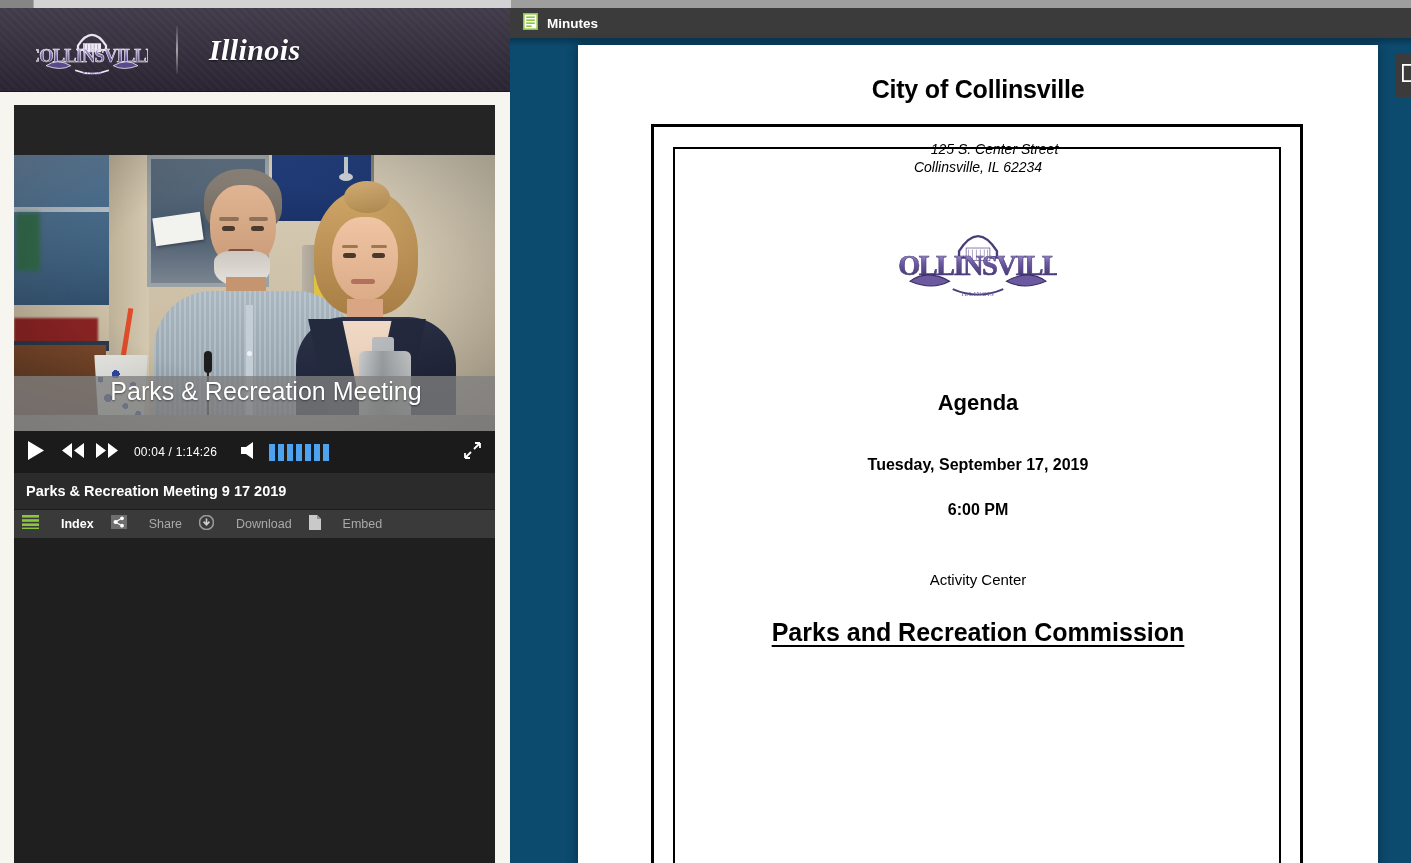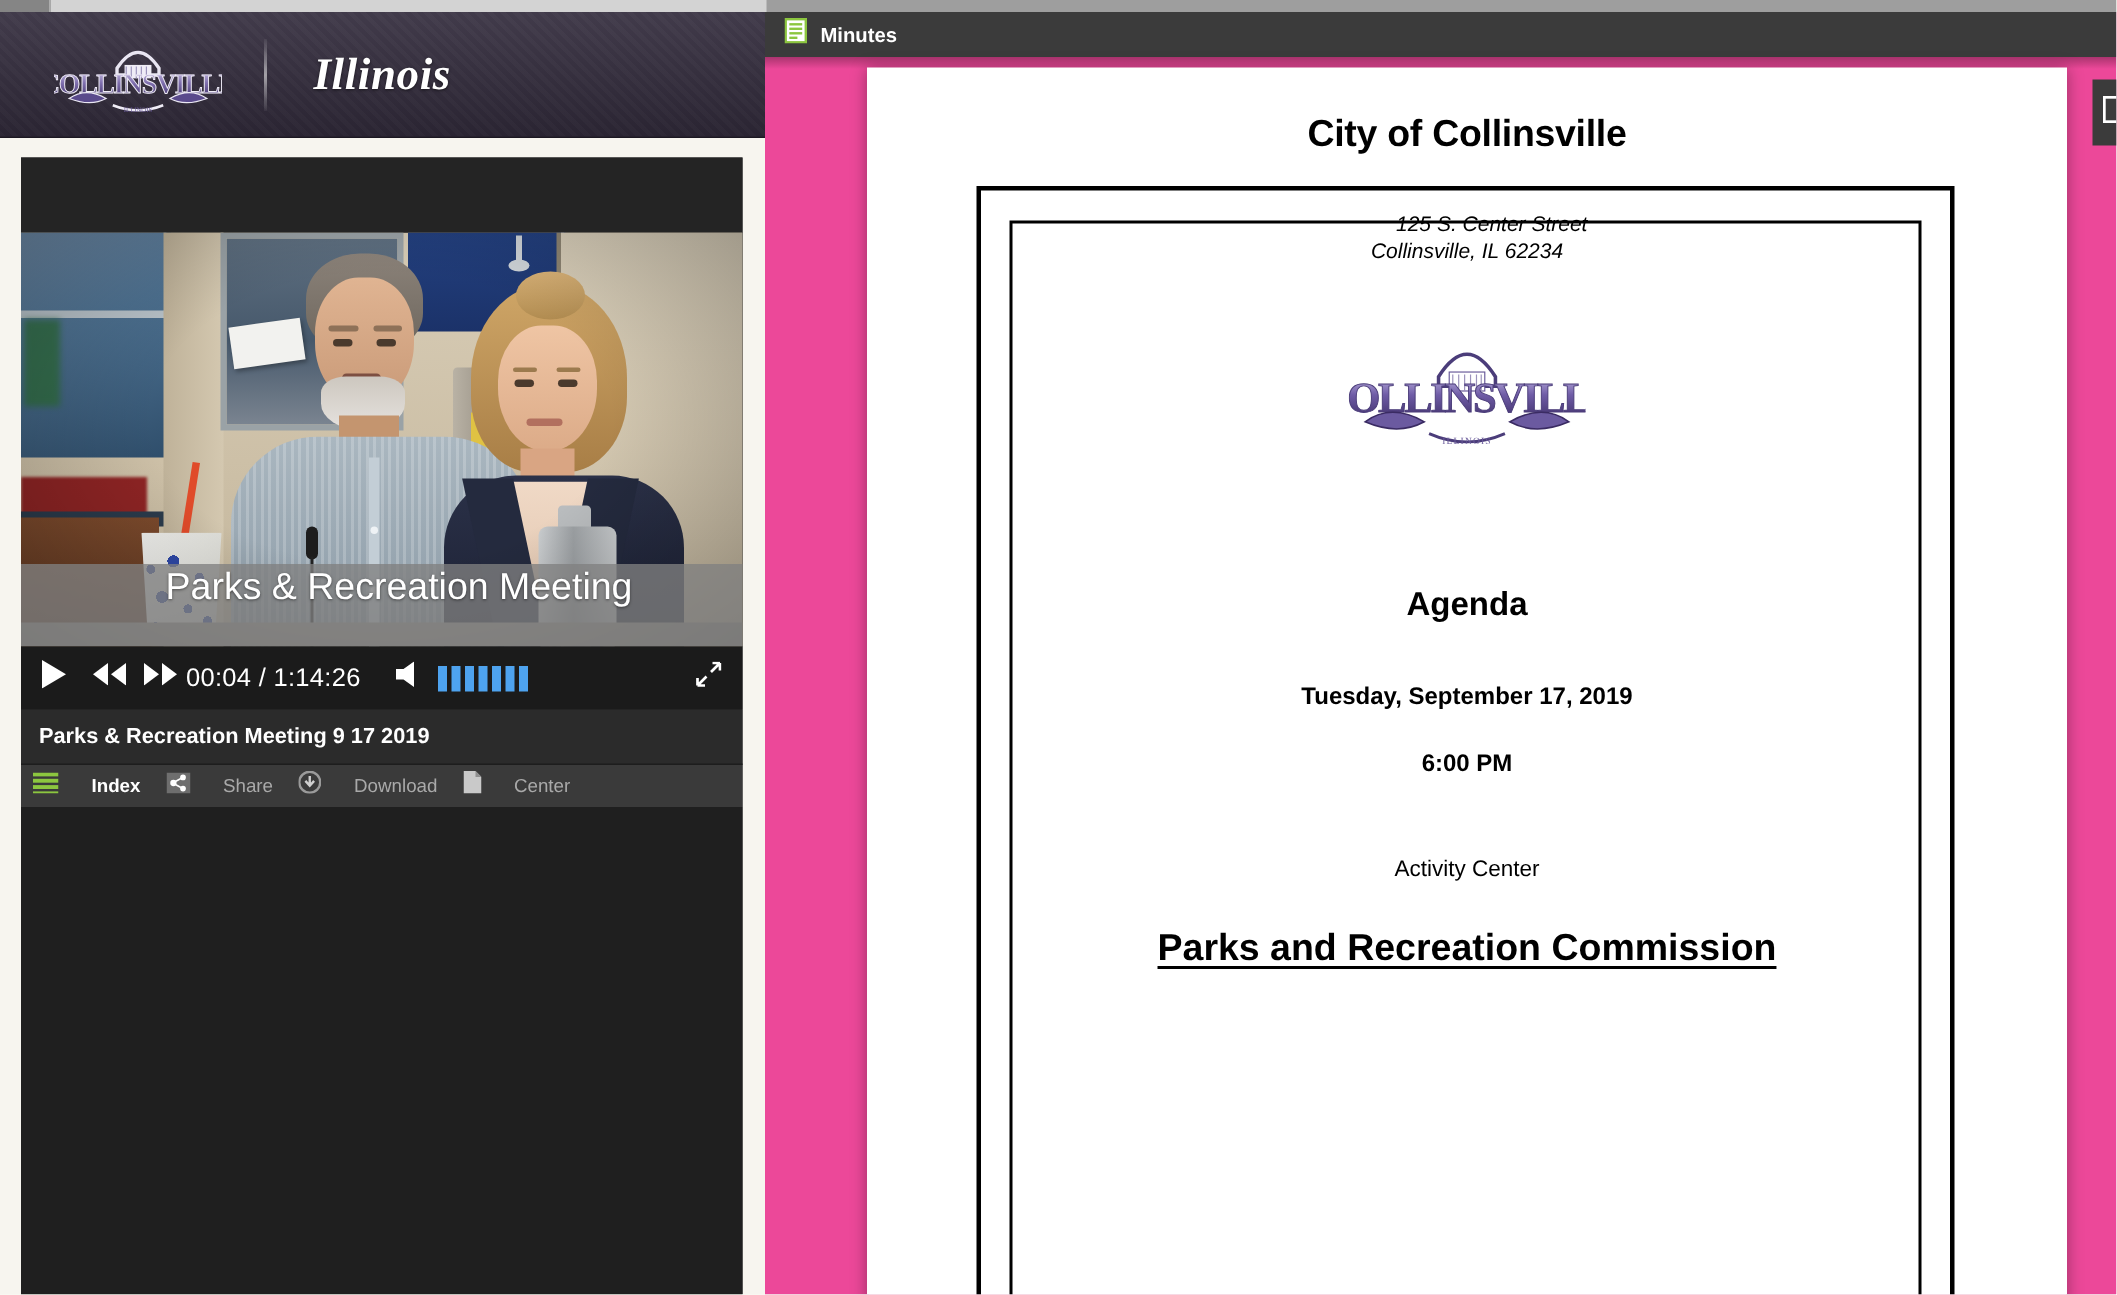--- a/index.html
+++ b/index.html
@@ -341,22 +341,23 @@
   .ctrl-btn {
     display: flex; align-items: center; justify-content: center;
     height: 42px;
     cursor: pointer;
     color: #fff;
   }
   .ctrl-play { width: 42px; }
   .ctrl-rew  { width: 34px; }
   .ctrl-ff   { width: 34px; }
   .ctrl-time {
-    font-size: 17px;
+    font-size: 12px;
     letter-spacing: .2px;
+    margin-left: 10px;
     white-space: nowrap;
     color: #ffffff;
   }
   .ctrl-vol-icon { width: 34px; margin-left: 16px; }
   .ctrl-vol-bars {
     display: flex; gap: 3px; align-items: center; margin-left: 2px;
     cursor: pointer;
   }
   .vol-seg { width: 6px; height: 17px; background: #4ea3ef; }
   .ctrl-fullscreen {
@@ -405,21 +406,21 @@
     top: 433px; left: 0;
     width: 481px; height: 325px;
     background: #1f1f1f;
   }
 
   
   .doc-col {
     position: absolute;
     top: 8px; left: 510px;
     width: 901px; height: 855px;
-    background: #ec4899;
+    background: #0c4a6e;
     overflow: hidden;
   }
   .doc-tabbar {
     position: absolute;
     top: 0; left: 0;
     width: 901px; height: 30px;
     background: #3b3b3b;
     display: flex; align-items: center;
     padding-left: 13px;
     gap: 9px;
@@ -720,21 +721,21 @@
           </span>
           <span class="tool-label">Download</span>
         </div>
         <div class="tool">
           <span class="tool-ico">
             <svg width="12" height="15" viewBox="0 0 12 15">
               <path d="M0 0 H8 L12 4 V15 H0 Z" fill="#c9c9c9"></path>
               <path d="M8 0 L8 4 L12 4 Z" fill="#8f8f8f"></path>
             </svg>
           </span>
-          <span class="tool-label">Center</span>
+          <span class="tool-label">Embed</span>
         </div>
       </div>
 
       <div class="media-body"></div>
     </div>
   </div>
 
   <div class="doc-col">
 
     <div class="doc-tabbar">

